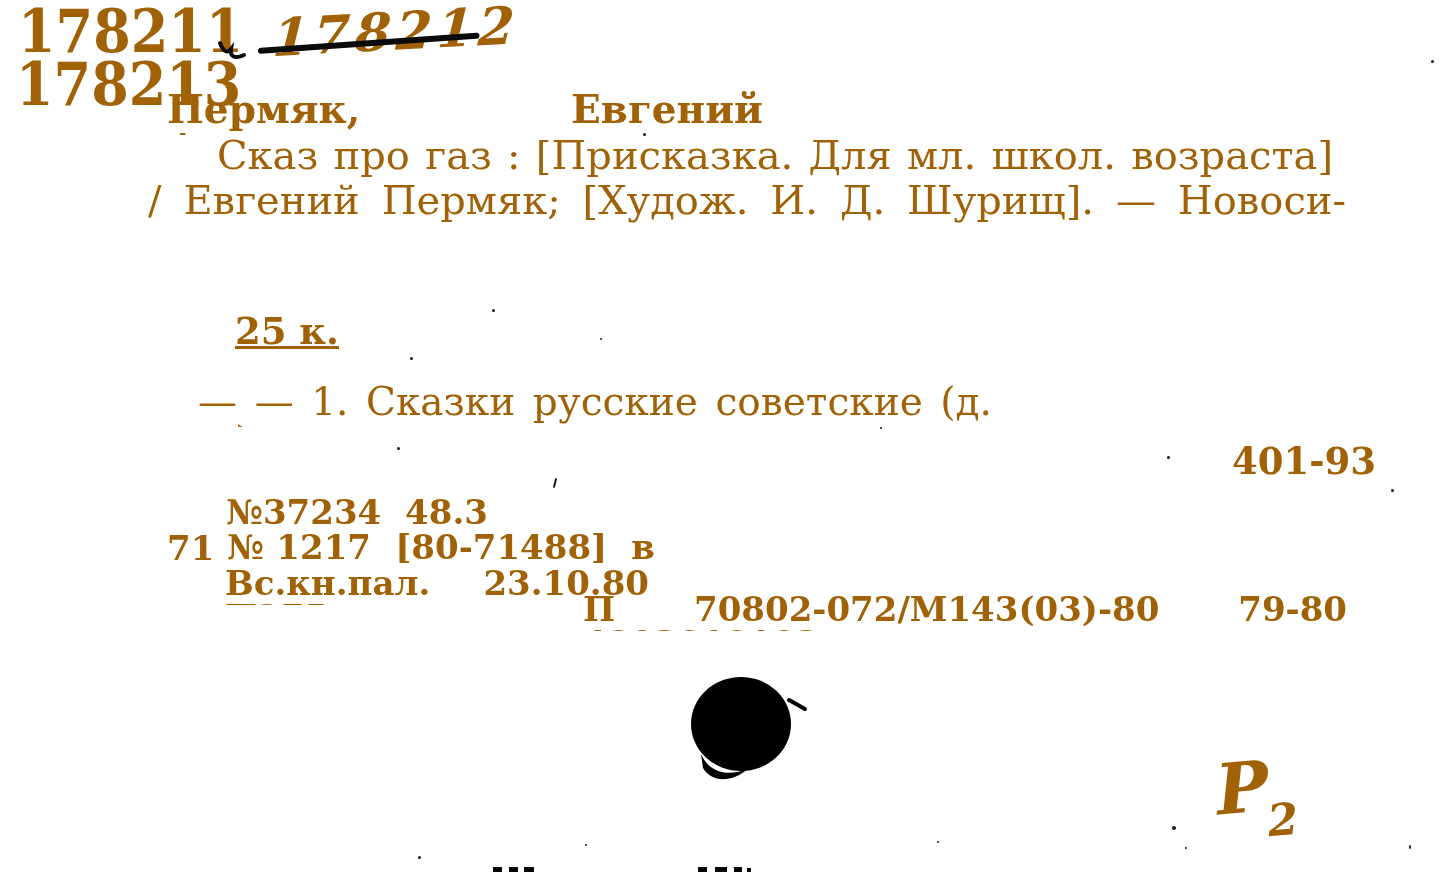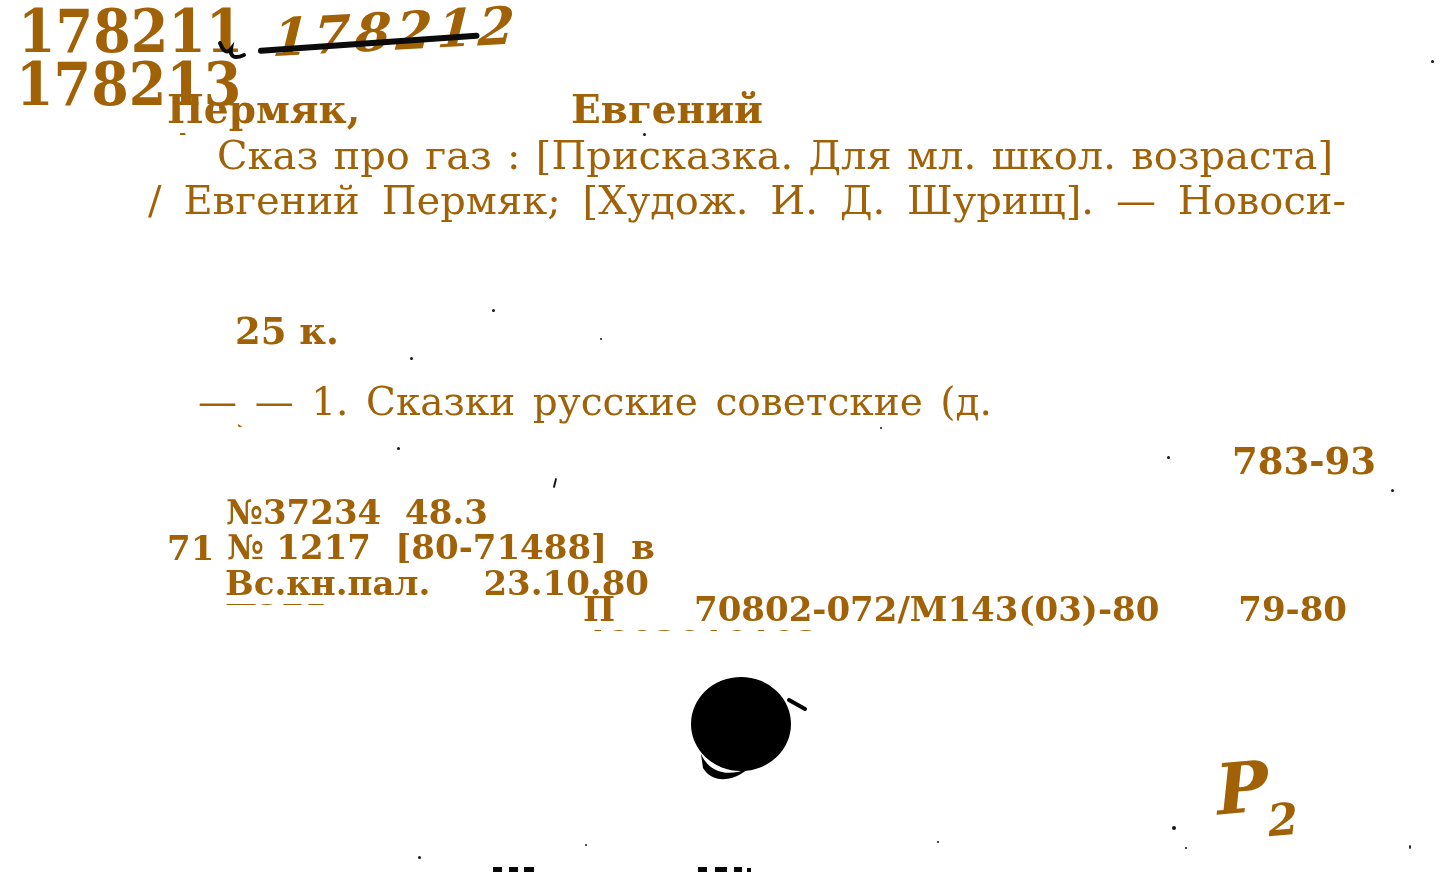--- a/index.html
+++ b/index.html
@@ -47,25 +47,25 @@
   </svg>
 
   <div class="t hw-num" style="left:274px; top:12px;">178212</div>
   <div class="strike-line" style="left:258px; top:48px; width:222px;"></div>
 
   <div class="jline heading" style="left:167px; top:90px; width:596px;">Пермяк, Евгений Андреевич.</div>
 
   <div class="jline body40" style="left:217px; top:135px; width:1116px;">Сказ про газ : [Присказка. Для мл. школ. возраста]</div>
   <div class="jline body40" style="left:148px; top:180px; width:1198px;">/ Евгений Пермяк; [Худож. И. Д. Шурищ]. — Новоси-</div>
 
-  <div class="t" style="left:235px; top:313px; font-size:37px; font-weight:700;">25 к.</div>
+  <div class="t" style="left:235px; top:313px; font-size:37px; font-weight:700;text-decoration:underline;">25 к.</div>
 
   <div class="jline" style="left:198px; top:382px; width:794px; font-size:39px;">— — 1. Сказки русские советские (д. л.).</div>
 
-  <div class="t" style="left:1232px; top:443px; font-size:37px; font-weight:700;">783-93</div>
+  <div class="t" style="left:1232px; top:443px; font-size:37px; font-weight:700;">401-93</div>
 
   <div class="t small34" style="left:226px; top:495px; word-spacing:12px;">№37234 48.3</div>
   <div class="t small34" style="left:167px; top:531px;">71</div>
   <div class="jline small34" style="left:227px; top:530px; width:428px;">№1217 [80-71488] в тп</div>
   <div class="jline small34" style="left:225px; top:566px; width:424px;">Вс.кн.пал. 23.10.80 П275</div>
   <div class="jline small34" style="left:583px; top:592px; width:764px;">П 70802-072/М143(03)-80 79-80 4803010102</div>
 
   <svg style="left:665px; top:668px;" width="170" height="130" viewBox="0 0 170 130">
     <ellipse cx="76" cy="56" rx="50" ry="47" fill="#000000"></ellipse>
     <path d="M36 86 C44 104,62 110,84 100 C66 116,46 114,38 100 Z" fill="#000000"></path>

